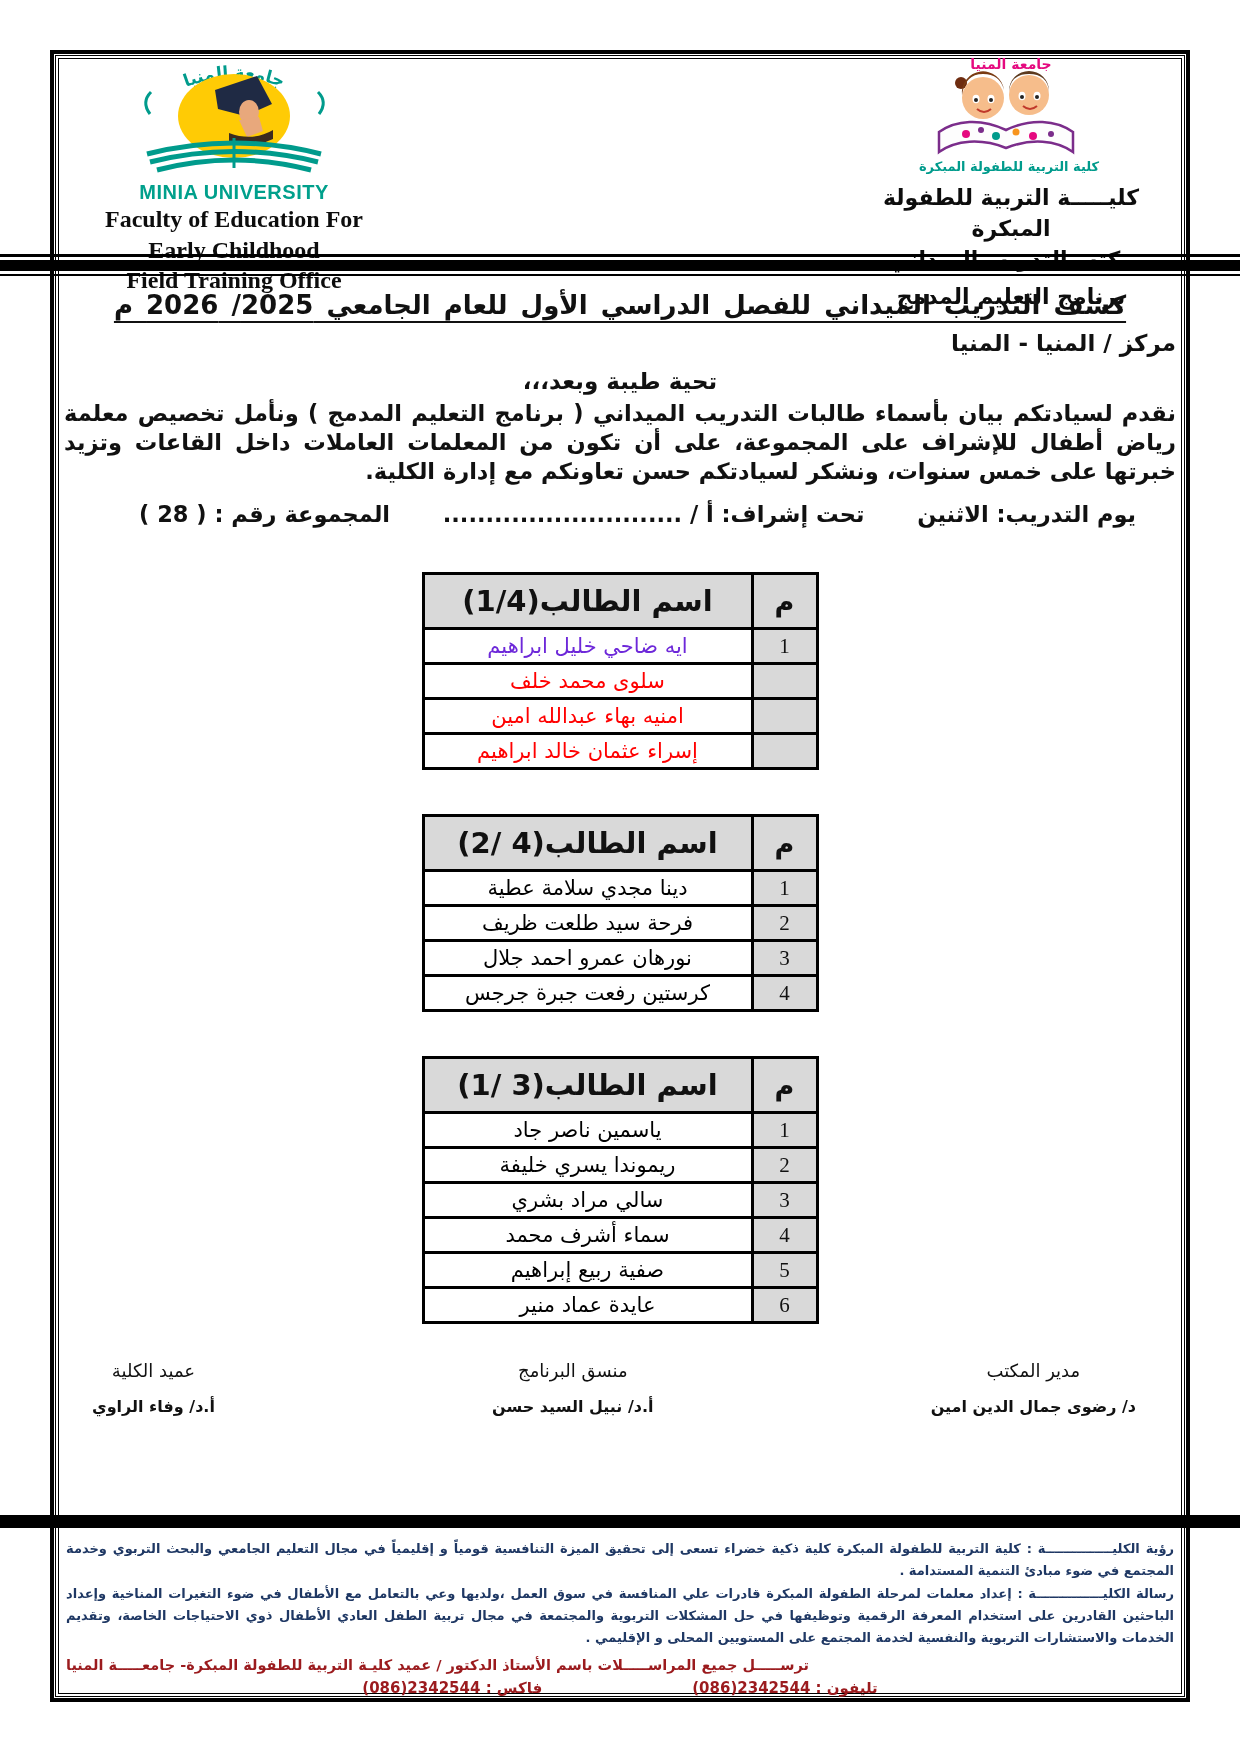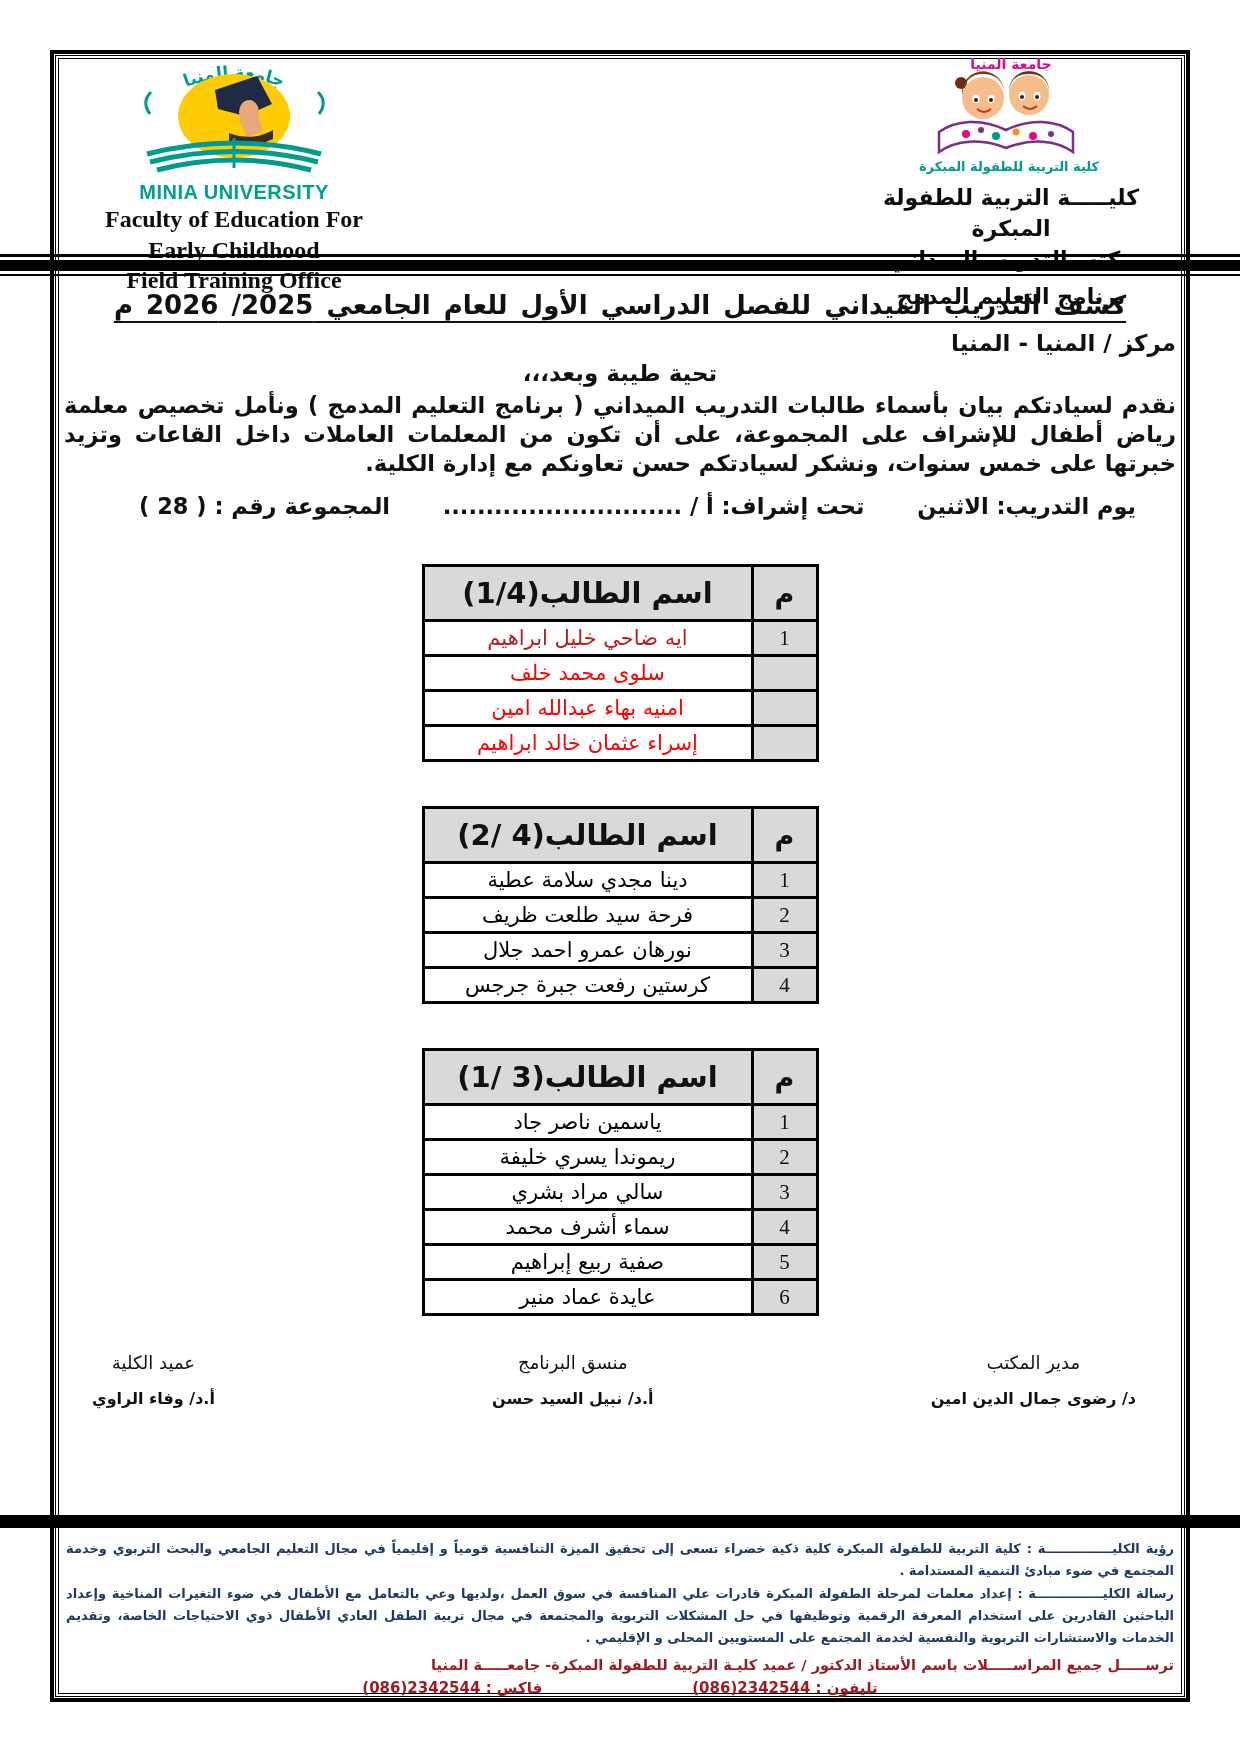--- a/index.html
+++ b/index.html
@@ -24,21 +24,21 @@
   .fac{font-family:"Liberation Serif",serif;font-weight:bold;font-size:24px;line-height:1.28;color:#0d0d0d;}
   .hdr-right{width:330px;text-align:center;direction:rtl;}
   .ar-hdr{font-weight:bold;font-size:22px;line-height:1.42;color:#0d0d0d;}
   .ar-hdr.last{margin-top:5px;}
   
   .main{position:absolute;top:290px;left:64px;right:64px;direction:rtl;z-index:3;}
   .doc-title{text-align:center;font-size:26px;font-weight:bold;text-decoration:underline;
              text-underline-offset:7px;word-spacing:4px;}
   .addr{display:flex;justify-content:space-between;font-size:23px;font-weight:bold;
         margin-top:10px;padding-left:95px;}
-  .greet{text-align:center;font-size:23px;font-weight:bold;margin-top:4px;}
+  .greet{text-align:center;font-size:23px;font-weight:bold;margin-top:12px;}
   .body-p{font-size:22.5px;font-weight:bold;text-align:justify;line-height:1.28;margin:5px 0 0 0;}
   .training{display:flex;justify-content:space-between;font-size:22.5px;font-weight:bold;
             margin-top:16px;padding:0 40px 0 75px;}
   
   table.roster{border-collapse:collapse;margin:0 auto;direction:rtl;}
   table.roster.t1{margin-top:45px;}
   table.roster.t2{margin-top:44px;}
   table.roster.t3{margin-top:44px;}
   .roster td{border:3px solid #000;}
   .numcol{width:60px;background:#D9D9D9;text-align:center;
@@ -49,21 +49,21 @@
   td.name{font-size:21px;height:30px;}
   .frac{font-weight:bold;}
   
   .sigs{display:flex;justify-content:space-between;margin-top:36px;padding:0 40px 0 28px;direction:rtl;}
   .sig{text-align:center;}
   .sig-title{font-size:18px;font-weight:normal;}
   .sig-name{font-size:16px;font-weight:bold;margin-top:16px;}
   
   .footer{position:absolute;top:1538px;left:66px;right:66px;direction:rtl;color:#1F3864;z-index:3;}
   .fp{font-size:13px;font-weight:bold;text-align:justify;line-height:1.72;margin:0;}
-  .corr{color:#9B1B1E;text-align:right;font-size:14.5px;font-weight:bold;margin-top:7px;}
+  .corr{color:#9B1B1E;text-align:left;font-size:14.5px;font-weight:bold;margin-top:7px;}
   .phones{display:flex;justify-content:center;gap:150px;color:#9B1B1E;
           font-size:15px;font-weight:bold;margin-top:6px;}
   svg text, svg textPath{font-family:"DejaVu Sans",sans-serif;}
 </style>
 </head>
 <body>
 
 <div class="page">
 
   <div class="frame">
@@ -157,21 +157,21 @@
     </div>
 
     <table class="roster t1">
       <tbody>
           <tr class="head">
         <td class="numcol">م</td>
         <td class="namecol"><span>اسم الطالب</span><span class="frac" dir="ltr">(1/4)</span></td>
       </tr>
       <tr>
         <td class="numcol">1</td>
-        <td class="namecol name" style="color: #b91c1c;">ايه ضاحي خليل ابراهيم</td>
+        <td class="namecol name" style="color: #6d28d9;">ايه ضاحي خليل ابراهيم</td>
       </tr>
       <tr>
         <td class="numcol"></td>
         <td class="namecol name" style="color: rgb(255, 0, 0);">سلوى محمد خلف</td>
       </tr>
       <tr>
         <td class="numcol"></td>
         <td class="namecol name" style="color: rgb(255, 0, 0);">امنيه بهاء عبدالله امين</td>
       </tr>
       <tr>

